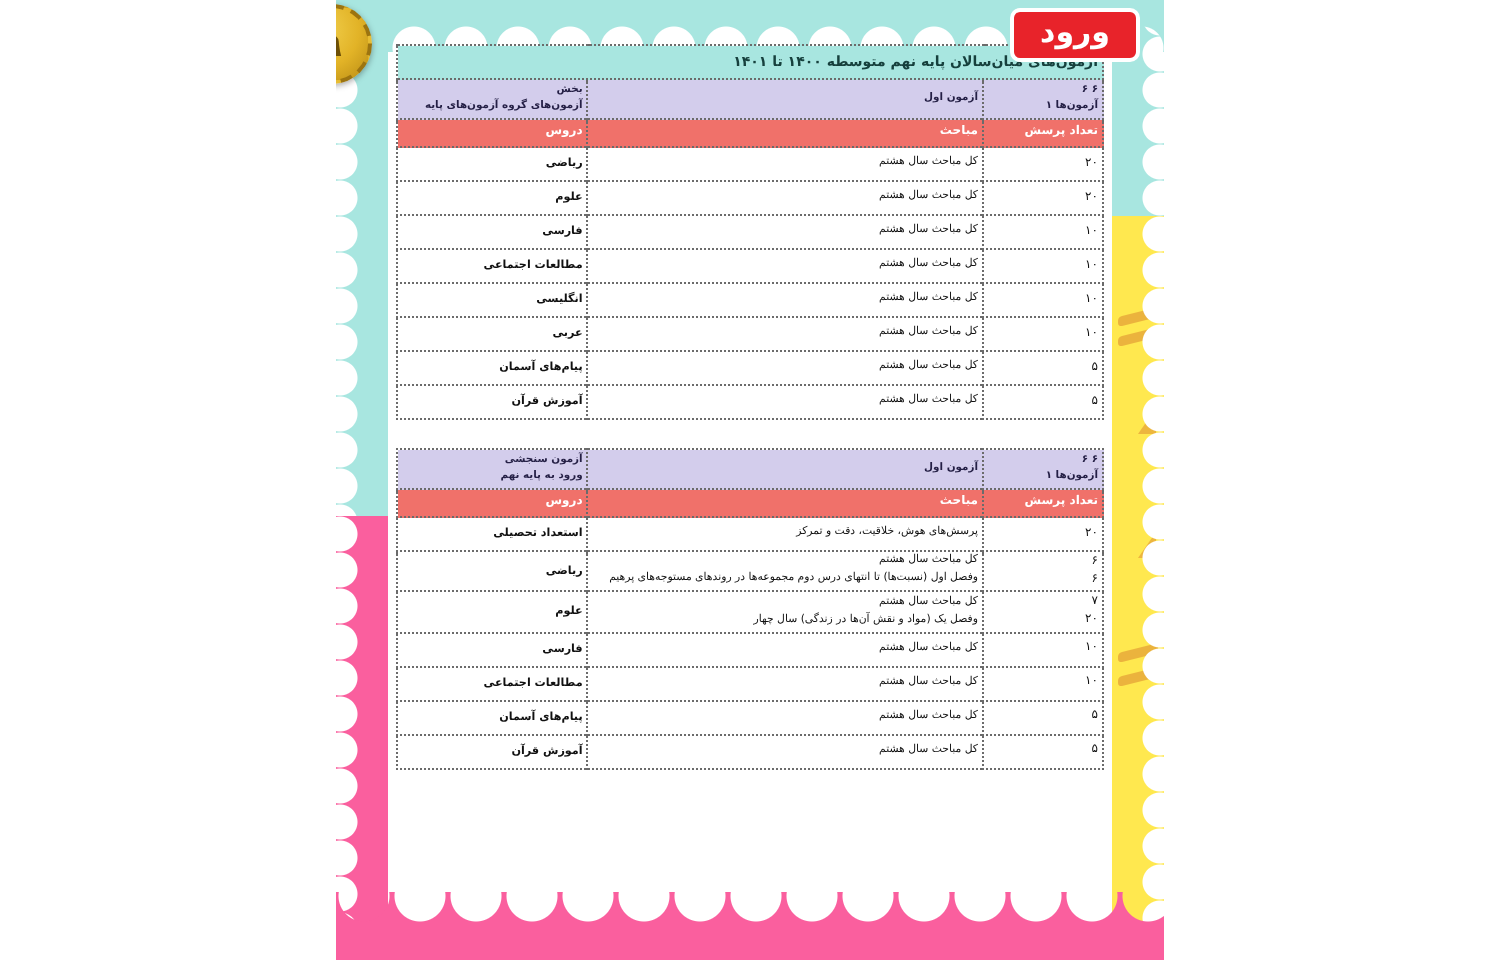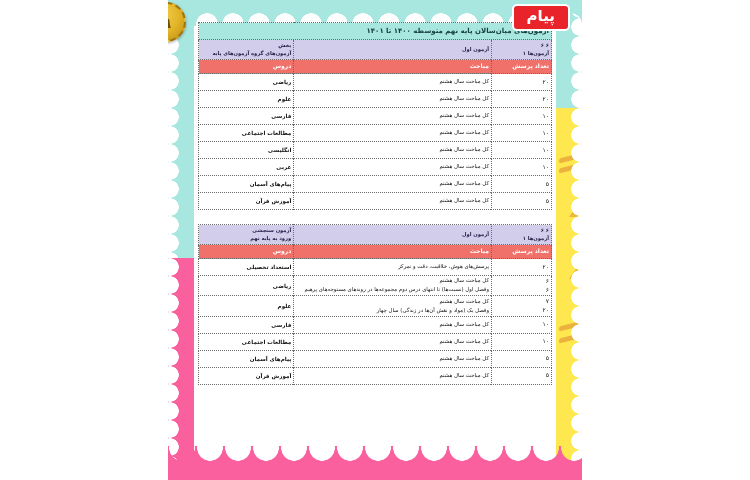--- a/index.html
+++ b/index.html
@@ -236,21 +236,21 @@
         <div class="pencil-tip" style="top:96px;"></div>
         <div class="pencil-tip" style="top:158px;"></div>
         <div class="pencil-band" style="top:216px;"></div>
         <div class="pencil-band" style="top:228px;"></div>
       </div>
     </div>
 
     <div class="edge-top" style="background:#a8e6e0;"></div>
     <div class="edge-bottom" style="background:#fa5f9e;"></div>
 
-    <div class="brand">پیام</div>
+    <div class="brand">ورود</div>
     <div class="medallion">۹</div>
 
     <div class="content">
 
       <table class="exam-table">
         <colgroup>
           <col class="col-count">
             <col class="col-topic">
             <col class="col-subject">
         </colgroup>

